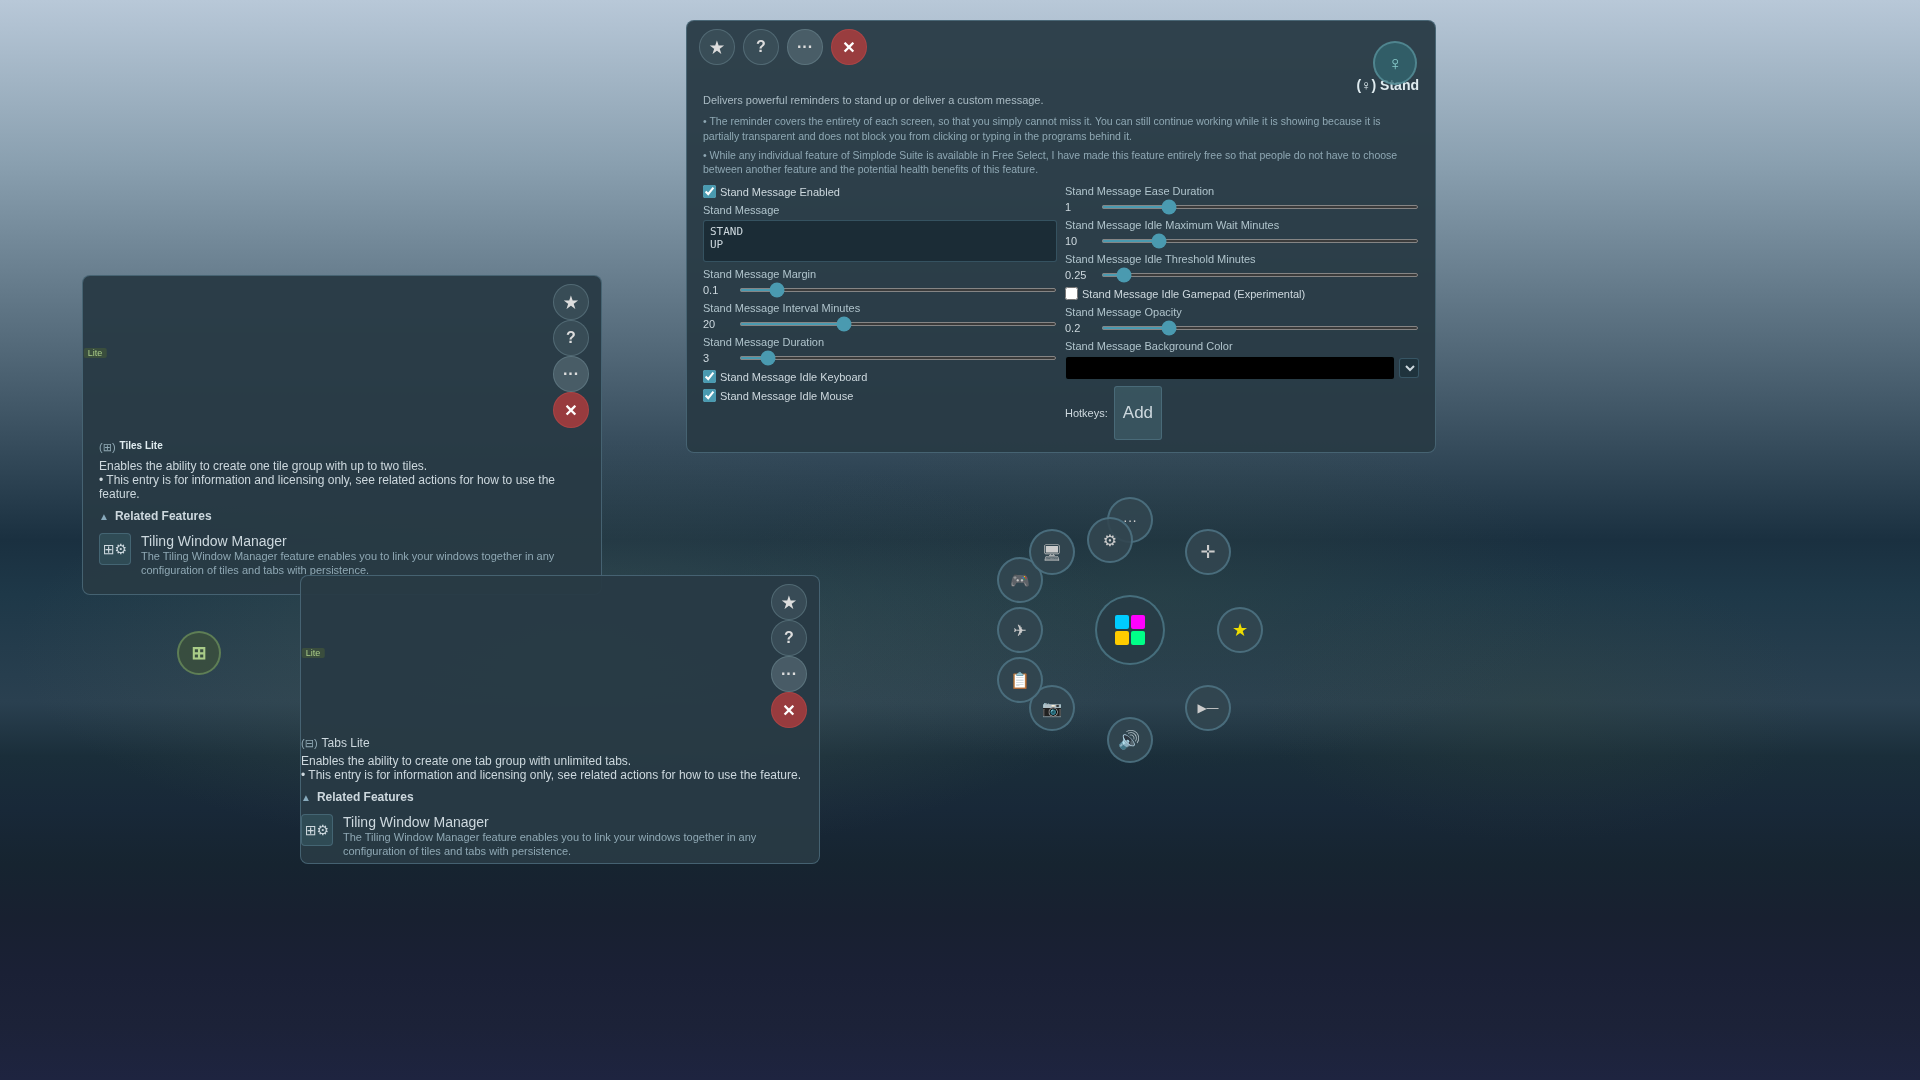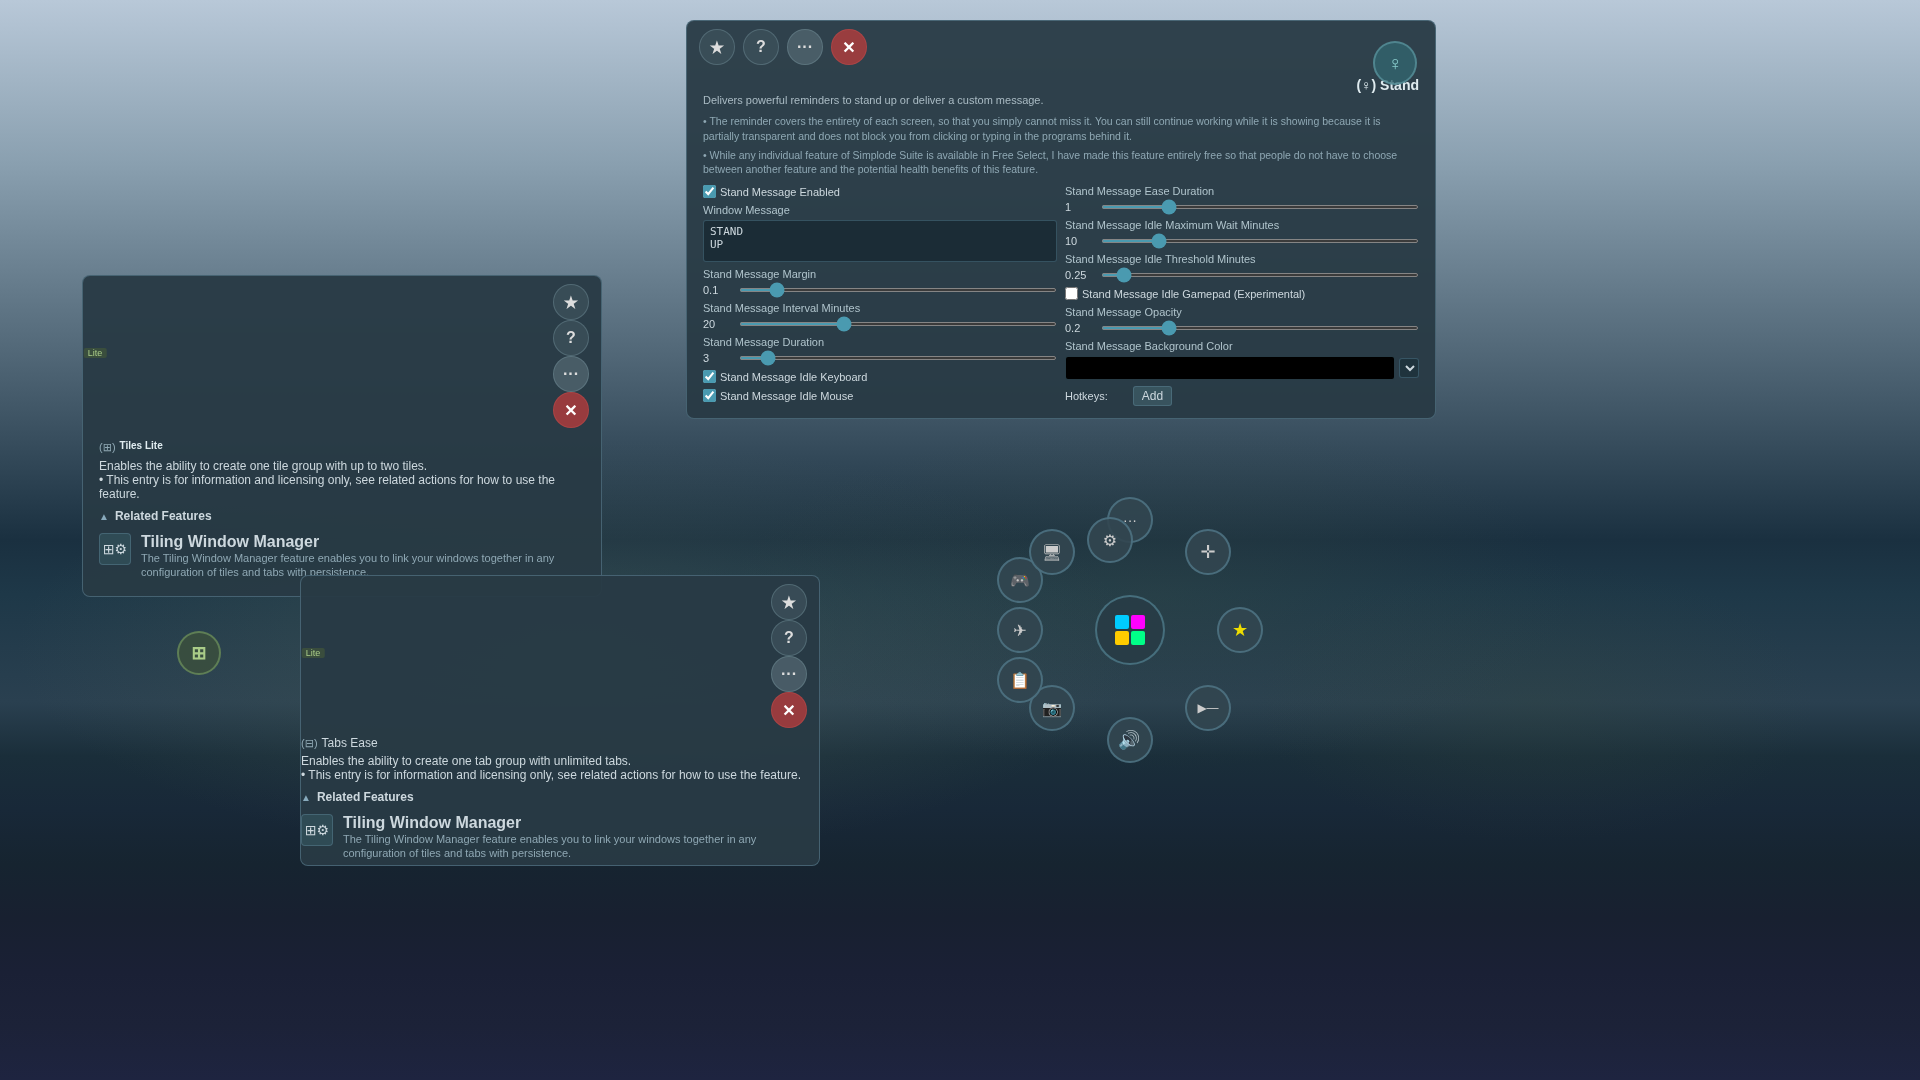--- a/index.html
+++ b/index.html
@@ -246,25 +246,24 @@
       align-items: center;
       gap: 6px;
       font-size: 11px;
       color: #cdd8de;
     }
 
     .add-btn {
       background: rgba(60,90,100,0.8);
       border: 1px solid rgba(100,140,160,0.4);
       color: #cdd8de;
-      padding: 2px 8px;
+      padding: 16px 8px;
       border-radius: 3px;
       cursor: pointer;
-      font-size: 12px;
-      margin-left: 19px;
+      font-size: 17px;
     }
 
     
     .tiles-panel {
       position: absolute;
       top: 275px;
       left: 82px;
       width: 520px;
       background: rgba(40, 58, 68, 0.95);
       border: 1px solid rgba(100,140,160,0.5);
@@ -338,22 +337,22 @@
       border: 1px solid rgba(100,140,160,0.4);
       border-radius: 4px;
       display: flex;
       align-items: center;
       justify-content: center;
       font-size: 14px;
       flex-shrink: 0;
     }
 
     .related-item-text .title {
-      font-size: 16px;
-      font-weight: bold;
+      font-size: 14px;
+      font-weight: normal;
       color: #cdd8de;
     }
 
     .related-item-text .desc {
       font-size: 11px;
       color: #8fa8b4;
       line-height: 1.3;
     }
 
     
@@ -451,21 +450,21 @@
     <div class="two-col">
 
       <div class="left-col">
 
         <label class="checkbox-row">
           <input type="checkbox" checked="" style="">
           <span>Stand Message Enabled</span>
         </label>
 
         <div class="slider-row">
-          <div class="field-label">Window Message</div>
+          <div class="field-label">Stand Message</div>
           <textarea class="message-textarea" style="">STAND
 UP</textarea>
         </div>
 
         <div class="slider-row">
           <div class="field-label">Stand Message Margin</div>
           <div class="slider-container">
             <span class="slider-val">0.1</span>
             <input type="range" min="0" max="1" step="0.01" value="0.1" style="">
           </div>
@@ -609,21 +608,21 @@
     <div class="header-controls">
       <button class="ctrl-btn star">★</button>
       <button class="ctrl-btn help">?</button>
       <button class="ctrl-btn more">···</button>
       <button class="ctrl-btn close">✕</button>
     </div>
   </div>
   <div class="panel-body">
     <div style="display:flex;align-items:center;gap:4px;margin-bottom:4px;">
       <span style="font-size:11px;color:#8fa8b4;">(⊟)</span>
-      <div class="panel-title">Tabs Ease</div>
+      <div class="panel-title">Tabs Lite</div>
     </div>
     <div class="panel-desc">Enables the ability to create one tab group with unlimited tabs.</div>
     <div class="panel-note">• This entry is for information and licensing only, see related actions for how to use the feature.</div>
     <div class="related-section">
       <div class="related-header">
         <span class="collapse-icon">▲</span>
         <span>Related Features</span>
       </div>
       <div class="related-item">
         <div class="related-item-icon">

